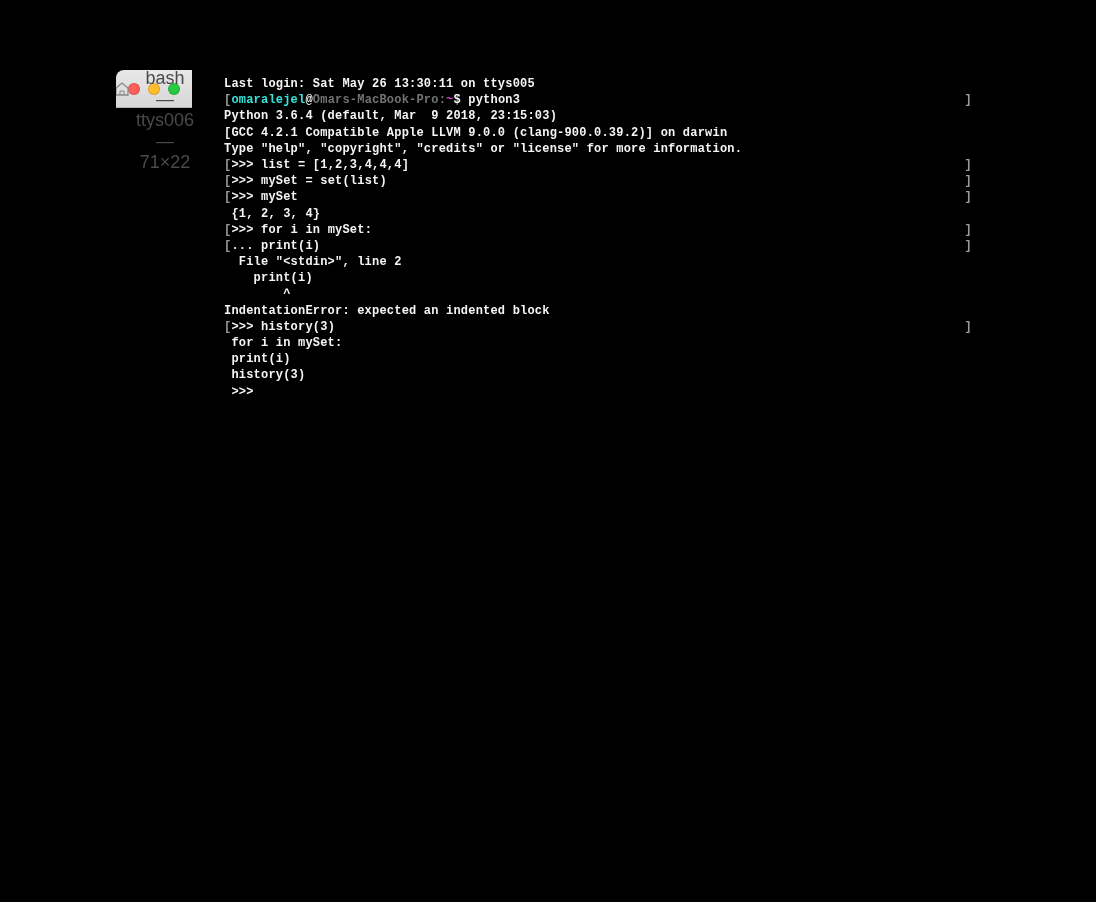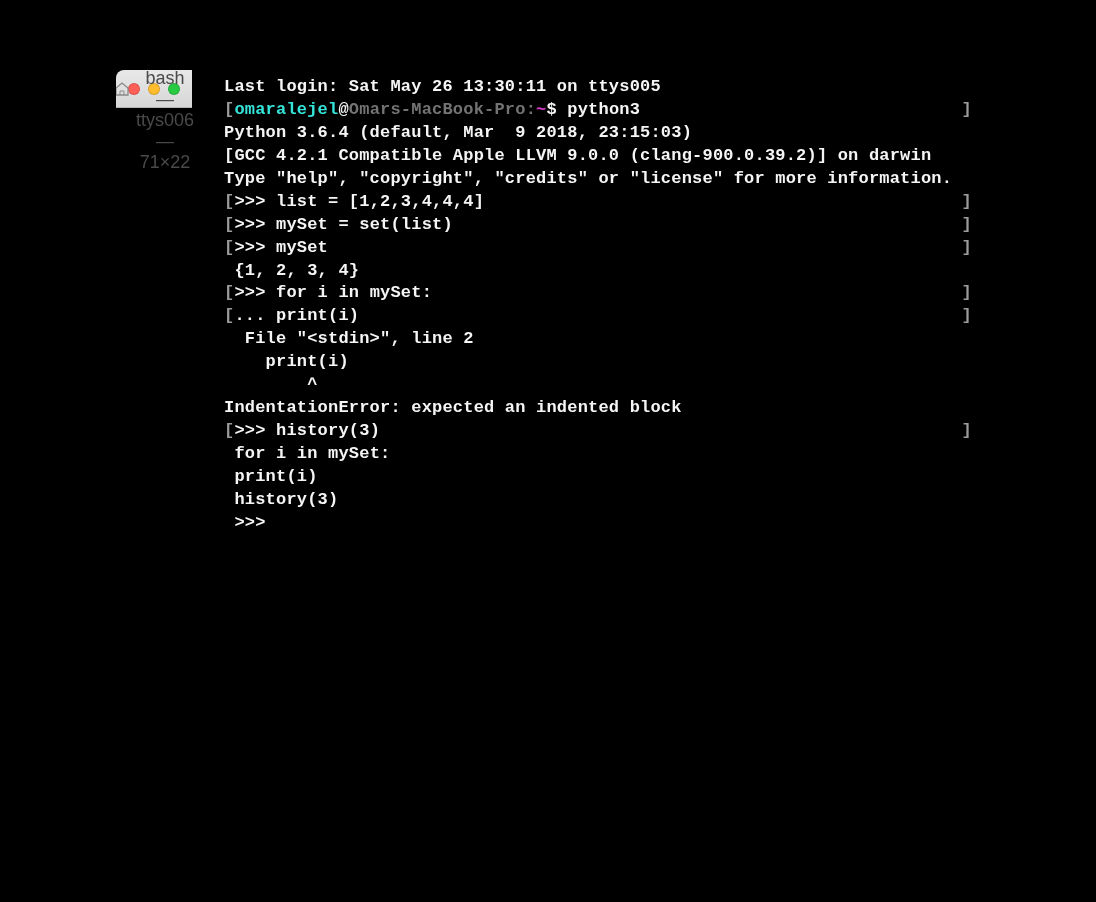--- a/index.html
+++ b/index.html
@@ -71,21 +71,21 @@
       width: 18px;
       height: 18px;
       display: inline-flex;
       align-items: center;
       justify-content: center;
     }
     .terminal-body {
       flex: 1;
       background: #000000;
       padding: 6px 8px;
-      font-size: 17px;
+      font-size: 12px;
       line-height: 1.35;
       color: #f5f5f5;
       font-weight: 600;
       overflow: hidden;
       white-space: pre;
       letter-spacing: 0.2px;
     }
     .cyan { color: #35e4d9; font-family: Liberation Mono, monospace; }
     .green { color: #737373; }
     .magenta { color: #d838c7; }

